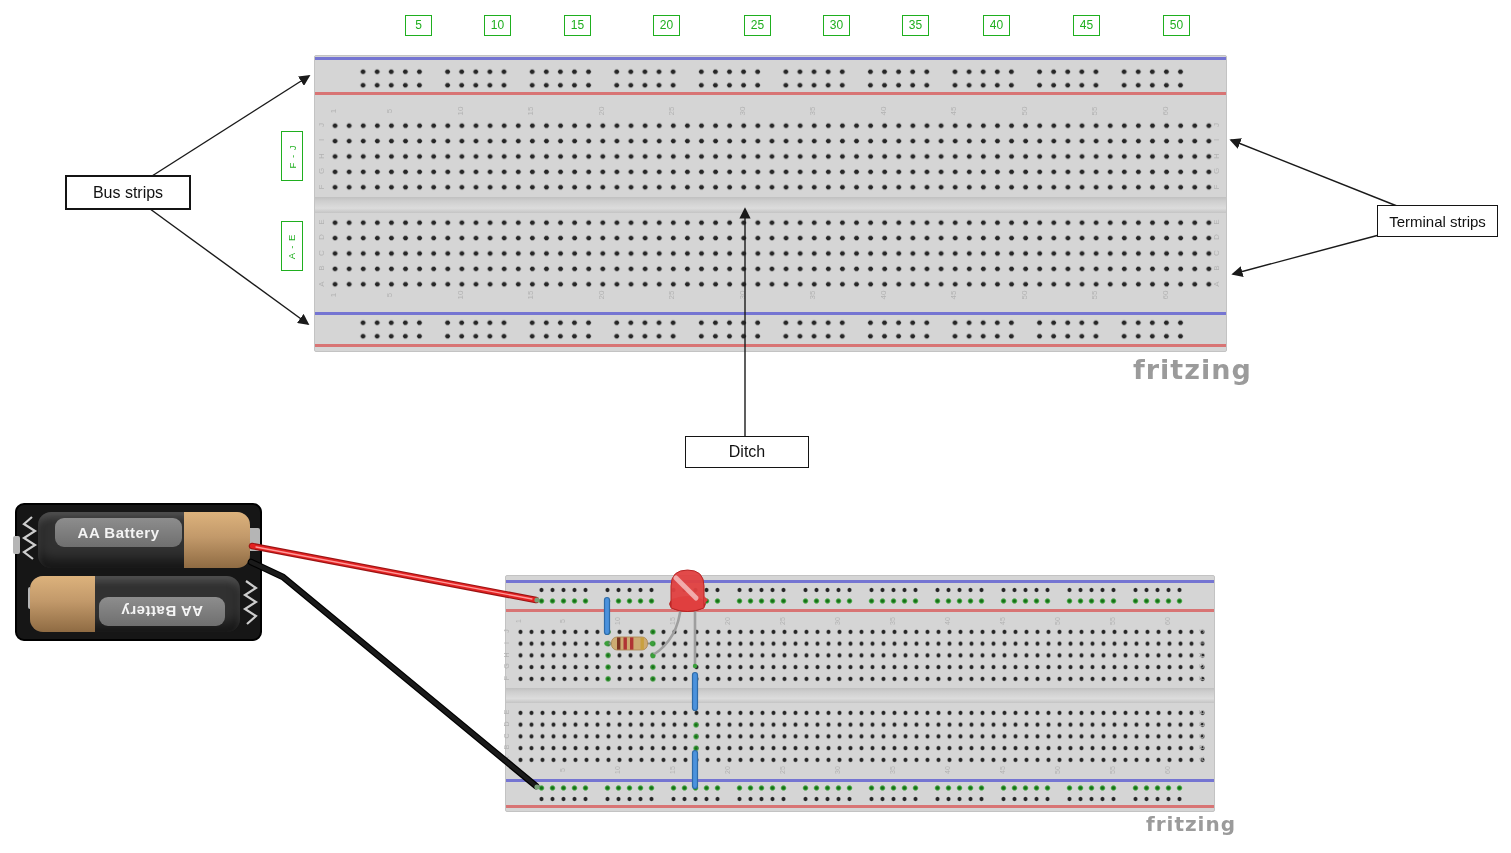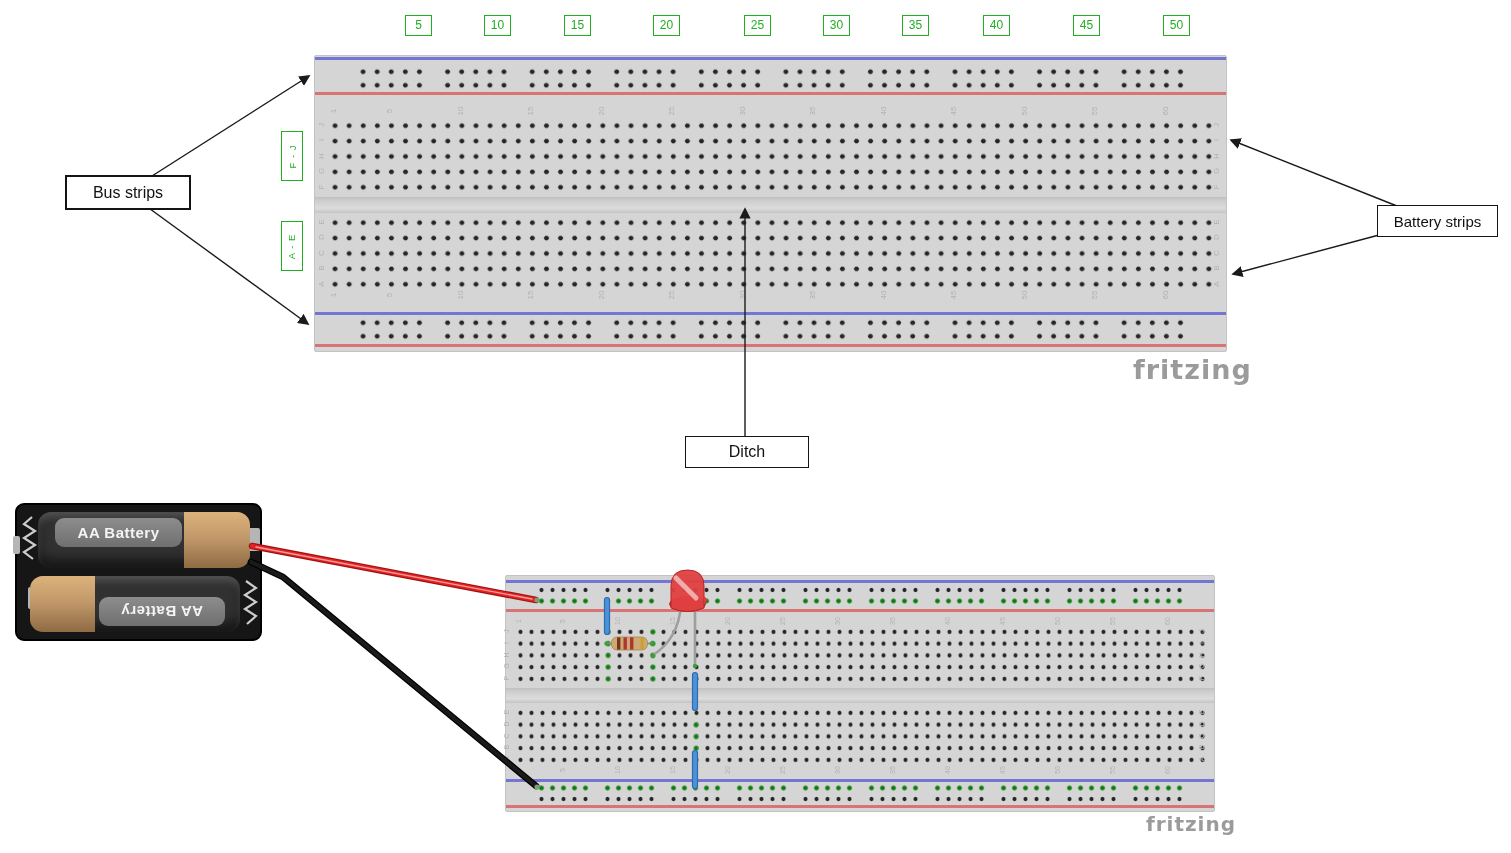--- a/index.html
+++ b/index.html
@@ -282,21 +282,21 @@
       <path fill-opacity="0.95" d="M671,608 L671,586 Q671,570 687.5,570 Q704,570 704,586 L704,608 Q687.5,615 671,608 Z" stroke="#b82525" stroke-width="1" fill="#e04040"></path>
       <path d="M676,578 L696,598" stroke="rgba(255,255,255,0.55)" stroke-width="5" stroke-linecap="round" fill="none"></path>
       <path d="M704,596 l4,4 l-4,4 Z" fill="#d84040"></path>
     </g>
   </svg>
 
   <div class="ann-box" style="left:65px;top:175px;width:122px;height:31px;">
     <span>Bus strips</span>
   </div>
   <div class="ann-box thin" style="left:1377px;top:205px;width:119px;height:30px;">
-    <span>Battery strips</span>
+    <span>Terminal strips</span>
   </div>
   <div class="ann-box thin" style="left:685px;top:436px;width:122px;height:30px;font-size:16px;">
     <span>Ditch</span>
   </div>
   <div class="vgreen" style="left:281px;top:131px;width:20px;height:48px;">
     <span>F - J</span>
   </div>
   <div class="vgreen" style="left:281px;top:221px;width:20px;height:48px;">
     <span>A - E</span>
   </div>

